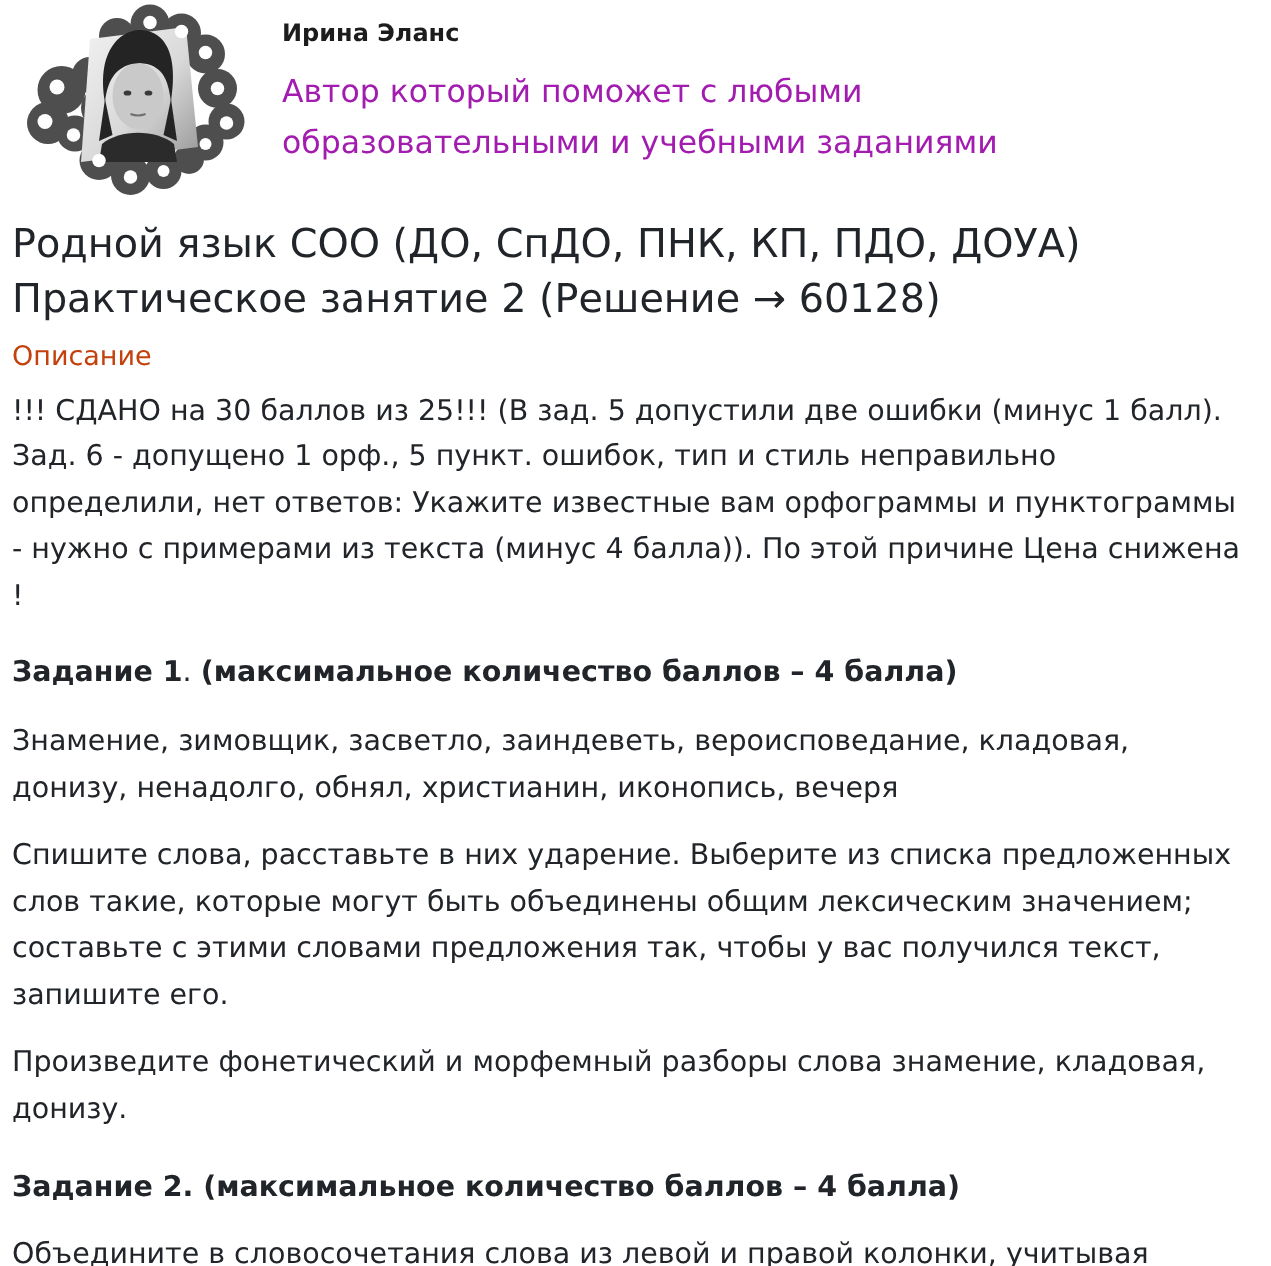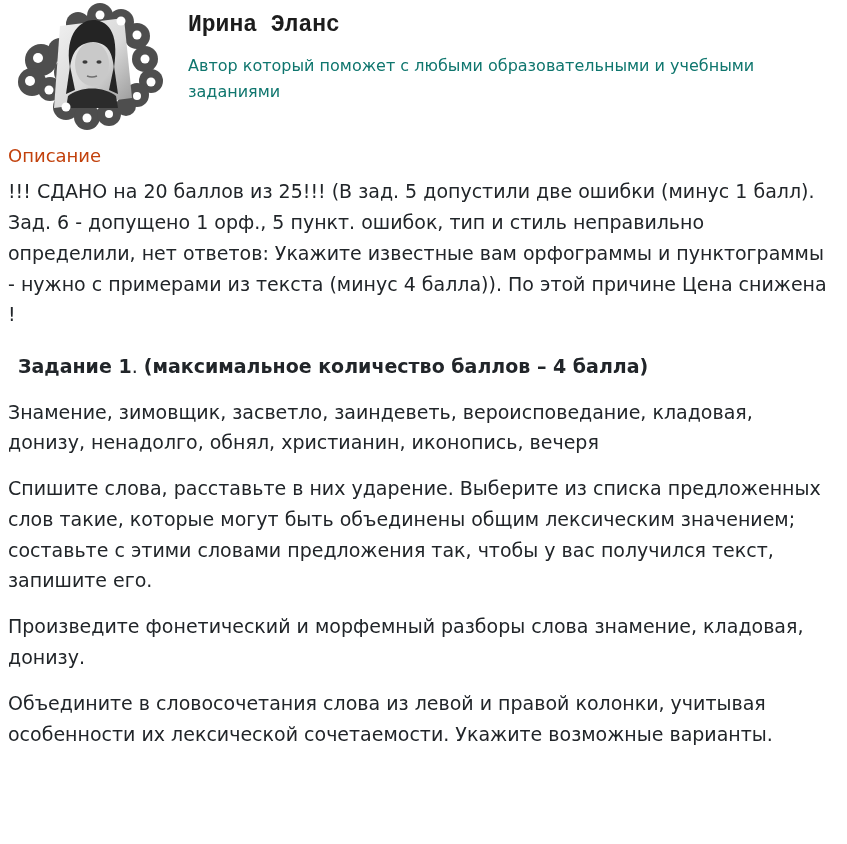--- a/index.html
+++ b/index.html
@@ -27,32 +27,31 @@
   .avatar-wrap {
     width: 162px;
     height: 130px;
     flex: 0 0 auto;
     cursor: pointer;
   }
   .avatar-wrap svg { display: block; width: 100%; height: 100%; }
   .profile-text { padding-top: 10px; }
   .profile-name {
     margin: 0 0 13px 0;
-    font-size: 23px;
+    font-size: 16px;
     line-height: 1.2;
     font-weight: bold;
     color: #1c1c1c;
-    font-family: Liberation Mono, monospace;
   }
   .profile-desc {
     margin: 0;
-    font-size: 16px;
+    font-size: 21px;
     line-height: 1.62;
     max-width: 600px;
-    color: #0f766e;
+    color: #a21caf;
   }
 
   
   .post-title {
     margin: 12px 0 8px 0;
     font-size: 26.5px;
     font-weight: 400;
     line-height: 1.4;
     color: #212529;
     max-width: 836px;
@@ -65,21 +64,21 @@
   }
   .post p {
     margin: 0 0 15px 0;
     font-size: 19px;
     line-height: 1.62;
     max-width: 836px;
   }
   .status-note { margin-bottom: 7px !important; }
   .status-note .bold { font-weight: normal; }
   .task-heading {
-    margin: 22px 0 15px 10px;
+    margin: 22px 0 15px 0;
     font-size: 19px;
     line-height: 1.55;
     font-weight: 400;
     max-width: 836px;
   }
   .task-heading .bold { font-weight: bold; }
 </style>
 </head>
 <body>
 
@@ -145,31 +144,33 @@
         </g>
       </svg>
     </div>
     <div class="profile-text">
       <h2 class="profile-name">Ирина Эланс</h2>
       <p class="profile-desc">Автор который поможет с любыми образовательными и учебными заданиями</p>
     </div>
   </div>
 
   <div class="post">
+    <h1 class="post-title">Родной язык СОО (ДО, СпДО, ПНК, КП, ПДО, ДОУА) Практическое занятие 2 (Решение → 60128)</h1>
 
     <div class="desc-label">Описание</div>
 
-    <p class="status-note"><span>!!! СДАНО на 20 баллов из 25!!! </span><span class="bold">(В зад. 5 допустили две ошибки (минус 1 балл). Зад. 6 - допущено 1 орф., 5 пункт. ошибок, тип и стиль неправильно определили, нет ответов: Укажите известные вам орфограммы и пунктограммы - нужно с примерами из текста (минус 4 балла)). По этой причине Цена снижена !</span></p>
+    <p class="status-note"><span>!!! СДАНО на 30 баллов из 25!!! </span><span class="bold">(В зад. 5 допустили две ошибки (минус 1 балл). Зад. 6 - допущено 1 орф., 5 пункт. ошибок, тип и стиль неправильно определили, нет ответов: Укажите известные вам орфограммы и пунктограммы - нужно с примерами из текста (минус 4 балла)). По этой причине Цена снижена !</span></p>
 
     <div class="task-heading"><span class="bold">Задание 1</span><span>. </span><span class="bold">(максимальное количество баллов – 4 балла)</span></div>
 
     <p>Знамение, зимовщик, засветло, заиндеветь, вероисповедание, кладовая, донизу, ненадолго, обнял, христианин, иконопись, вечеря</p>
 
     <p>Спишите слова, расставьте в них ударение. Выберите из списка предложенных слов такие, которые могут быть объединены общим лексическим значением; составьте с этими словами предложения так, чтобы у вас получился текст, запишите его.</p>
 
     <p>Произведите фонетический и морфемный разборы слова знамение, кладовая, донизу.</p>
 
+    <div class="task-heading"><span class="bold">Задание 2. (максимальное количество баллов – 4 балла)</span></div>
 
     <p>Объедините в словосочетания слова из левой и правой колонки, учитывая особенности их лексической сочетаемости. Укажите возможные варианты.</p>
 
   </div>
 
 </div>
 
 </body></html>

